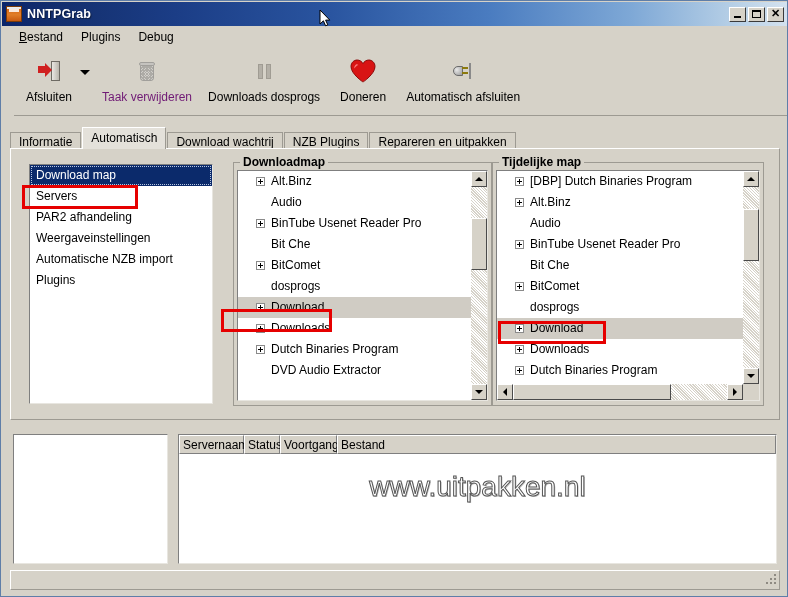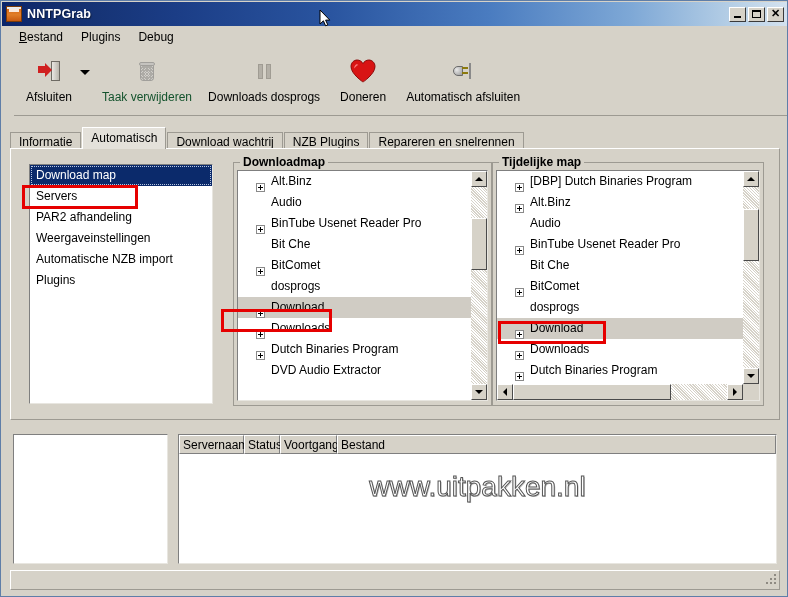--- a/index.html
+++ b/index.html
@@ -80,21 +80,21 @@
     border-bottom: 1px solid #9d9a92;
     box-sizing: border-box;
     display: flex; align-items: flex-start; padding-top: 6px;
   }
   .tool {
     display: flex; flex-direction: column; align-items: center;
     padding: 2px 8px 0 8px; min-width: 54px;
   }
   .tool .ticon { height: 30px; display: flex; align-items: center; justify-content: center; }
   .tool .tlabel { font-size: 12px; margin-top: 4px; white-space: nowrap; color: #000; }
-  .tool.disabled .tlabel { color: #14532d; }
+  .tool.disabled .tlabel { color: #701a75; }
   .tool-dropdown {
     align-self: flex-start; margin-top: 16px; margin-left: -4px; margin-right: 4px;
     width: 0; height: 0;
     border-left: 5px solid transparent; border-right: 5px solid transparent;
     border-top: 5px solid #000;
   }
 
   
   .ic-exit { position: relative; width: 22px; height: 20px; }
   .ic-exit .door {
@@ -206,21 +206,21 @@
     white-space: nowrap;
   }
   .tree {
     position: absolute; left: 3px; top: 7px; right: 3px; bottom: 4px;
     background: #fff;
     border: 1px solid #7f7f7f; border-right-color: #e8e6e0; border-bottom-color: #e8e6e0;
     box-sizing: border-box; overflow: hidden;
   }
   .tree-inner { position: absolute; left: 0; top: 0; right: 16px; bottom: 0; overflow: hidden; }
   .tnode {
-    height: 21px; line-height: 21px; display: flex; align-items: flex-end;
+    height: 21px; line-height: 21px; display: flex; align-items: center;
     font-size: 12px; color: #000; white-space: nowrap; padding-left: 18px;
   }
   .tnode.selected { background: #d0ccc4; }
   .plusbox {
     width: 9px; height: 9px; border: 1px solid #8a8a8a; background: #fff;
     box-sizing: border-box; position: relative; margin-right: 6px; flex: none;
   }
   .plusbox::before {
     content: ""; position: absolute; left: 1px; top: 3px; width: 5px; height: 1px; background: #000;
   }
@@ -412,21 +412,21 @@
     </div>
 
   </div>
 
   <div class="tabstrip">
     <div class="tabs-row">
       <div class="tab">Informatie</div>
       <div class="tab active">Automatisch</div>
       <div class="tab">Download wachtrij</div>
       <div class="tab">NZB Plugins</div>
-      <div class="tab">Repareren en snelrennen</div>
+      <div class="tab">Repareren en uitpakken</div>
     </div>
   </div>
 
   <div class="tabpanel">
 
     <div class="settings-list">
       <div class="sl-item selected">Download map</div>
       <div class="sl-item">Servers</div>
       <div class="sl-item">PAR2 afhandeling</div>
       <div class="sl-item">Weergaveinstellingen</div>

